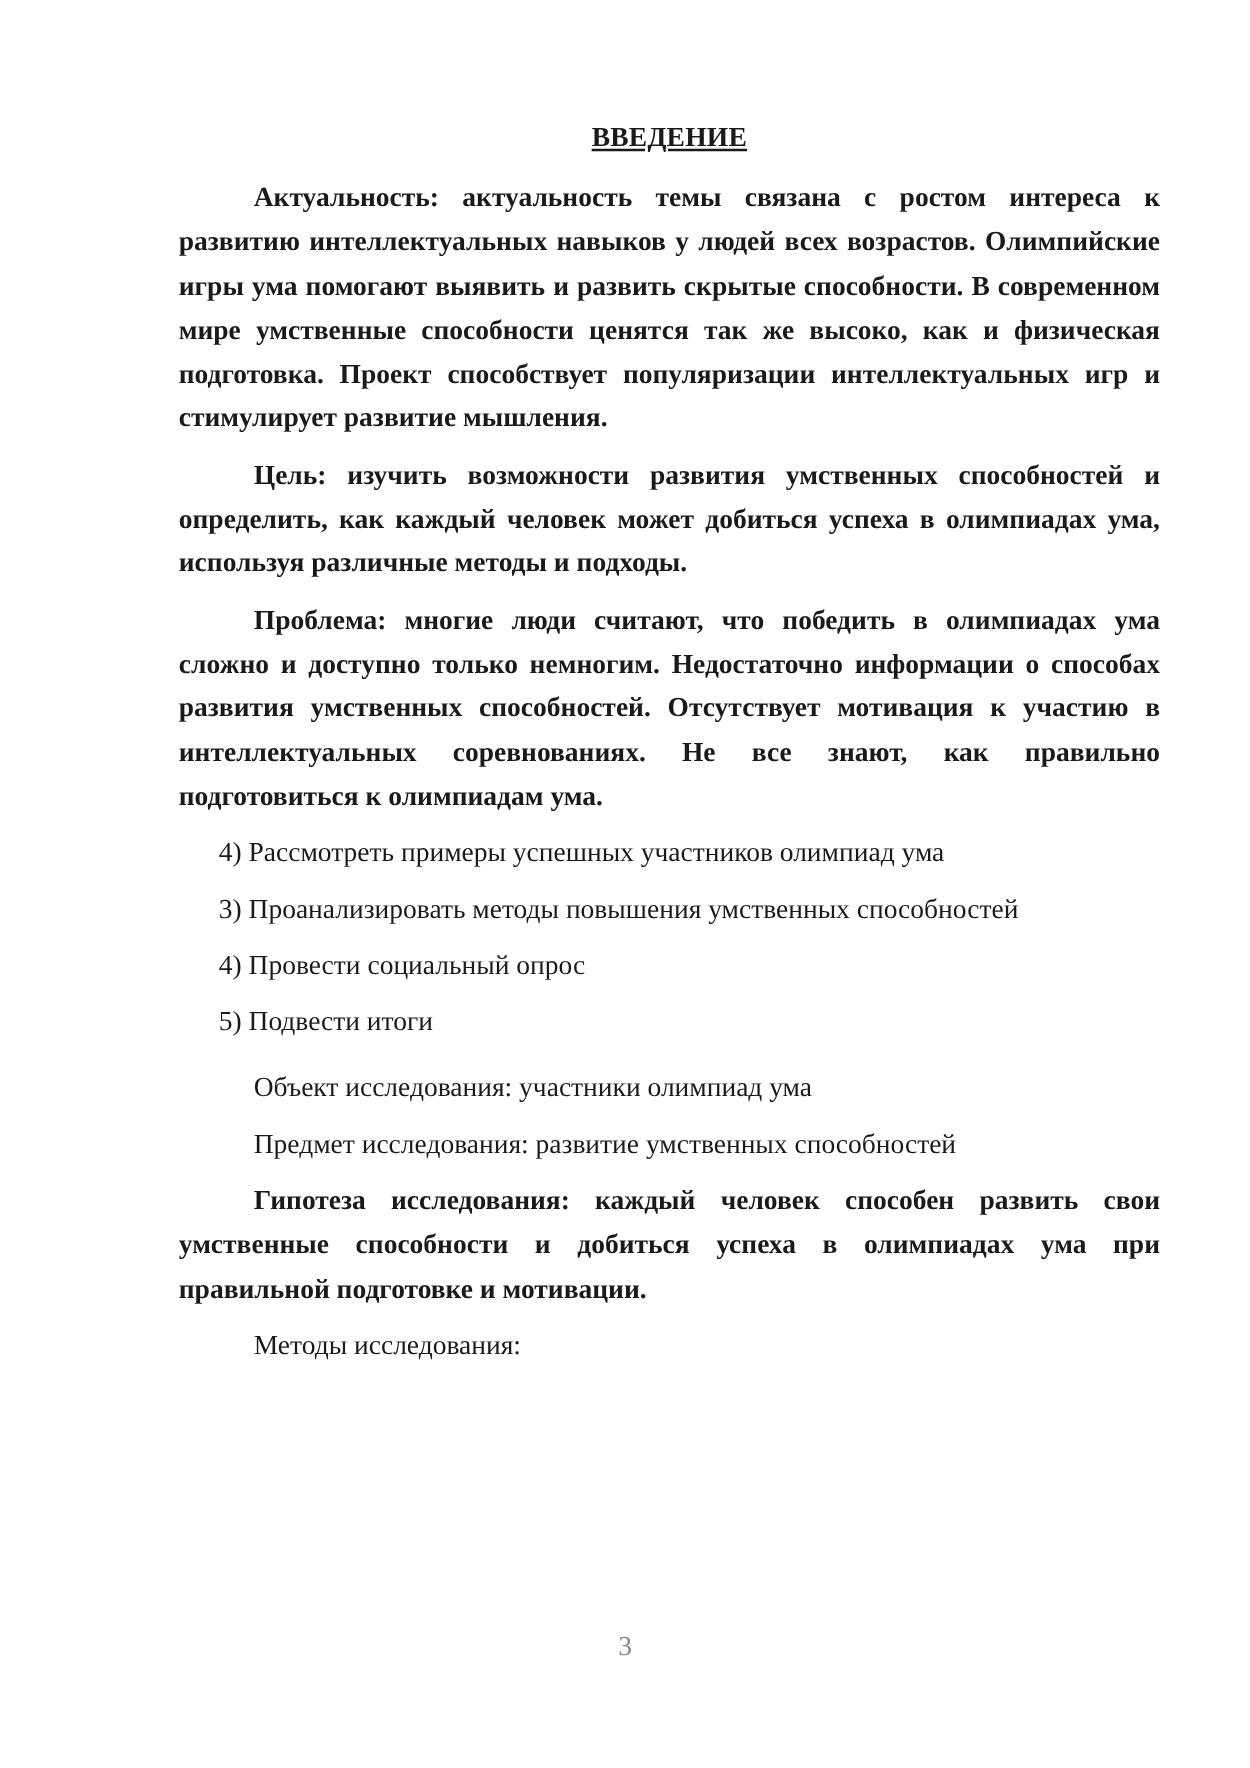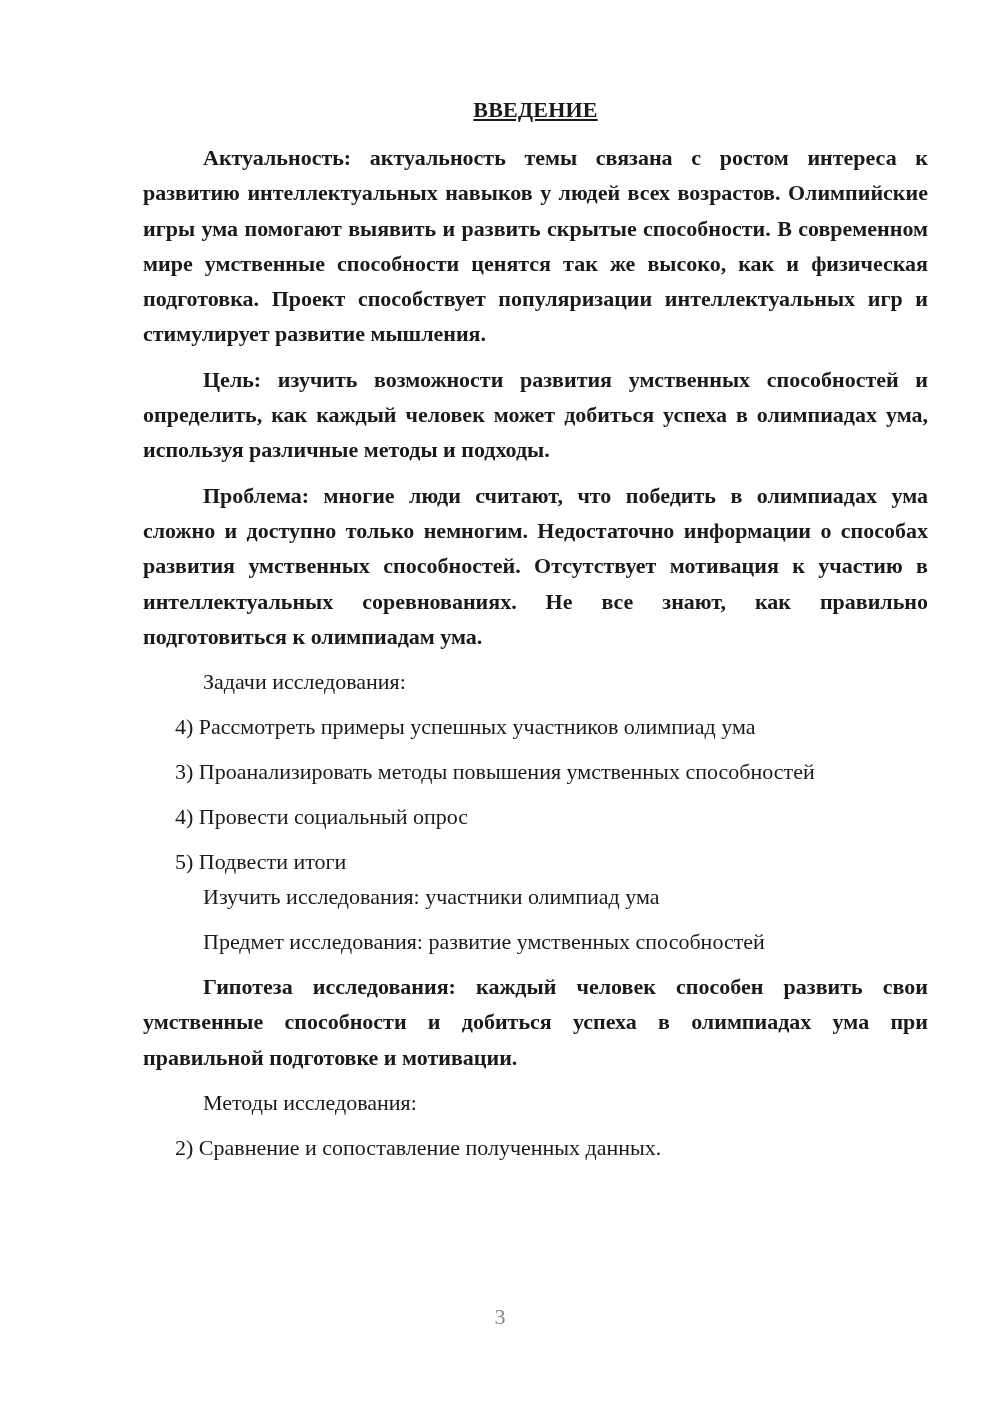--- a/index.html
+++ b/index.html
@@ -13,29 +13,27 @@
   .pagenum { position: absolute; left: 0; width: 1000px; top: 1304px; text-align: center; font-size: 22px; color: #888888; font-family: "Liberation Serif", serif; }
 </style>
 </head>
 <body>
 
 <div class="page">
   <div class="title">ВВЕДЕНИЕ</div>
   <p class="para">Актуальность: актуальность темы связана с ростом интереса к развитию интеллектуальных навыков у людей всех возрастов. Олимпийские игры ума помогают выявить и развить скрытые способности. В современном мире умственные способности ценятся так же высоко, как и физическая подготовка. Проект способствует популяризации интеллектуальных игр и стимулирует развитие мышления.</p>
   <p class="para">Цель: изучить возможности развития умственных способностей и определить, как каждый человек может добиться успеха в олимпиадах ума, используя различные методы и подходы.</p>
   <p class="para">Проблема: многие люди считают, что победить в олимпиадах ума сложно и доступно только немногим. Недостаточно информации о способах развития умственных способностей. Отсутствует мотивация к участию в интеллектуальных соревнованиях. Не все знают, как правильно подготовиться к олимпиадам ума.</p>
-  <p class="label">Задачи исследования:</p>
   <div>
     <p class="item">4) Рассмотреть примеры успешных участников олимпиад ума</p>
     <p class="item">3) Проанализировать методы повышения умственных способностей</p>
     <p class="item">4) Провести социальный опрос</p>
-    <p class="item" style="margin-bottom:0">5) Подвести итоги</p>
+    <p class="item" style="margin-bottom:18px">5) Подвести итоги</p>
   </div>
-  <p class="label">Изучить исследования: участники олимпиад ума</p>
+  <p class="label">Объект исследования: участники олимпиад ума</p>
   <p class="label">Предмет исследования: развитие умственных способностей</p>
   <p class="para">Гипотеза исследования: каждый человек способен развить свои умственные способности и добиться успеха в олимпиадах ума при правильной подготовке и мотивации.</p>
   <p class="label">Методы исследования:</p>
   <div>
-    <p class="item">2) Сравнение и сопоставление полученных данных.</p>
   </div>
 </div>
 
 <div class="pagenum">3</div>
 
 </body></html>

